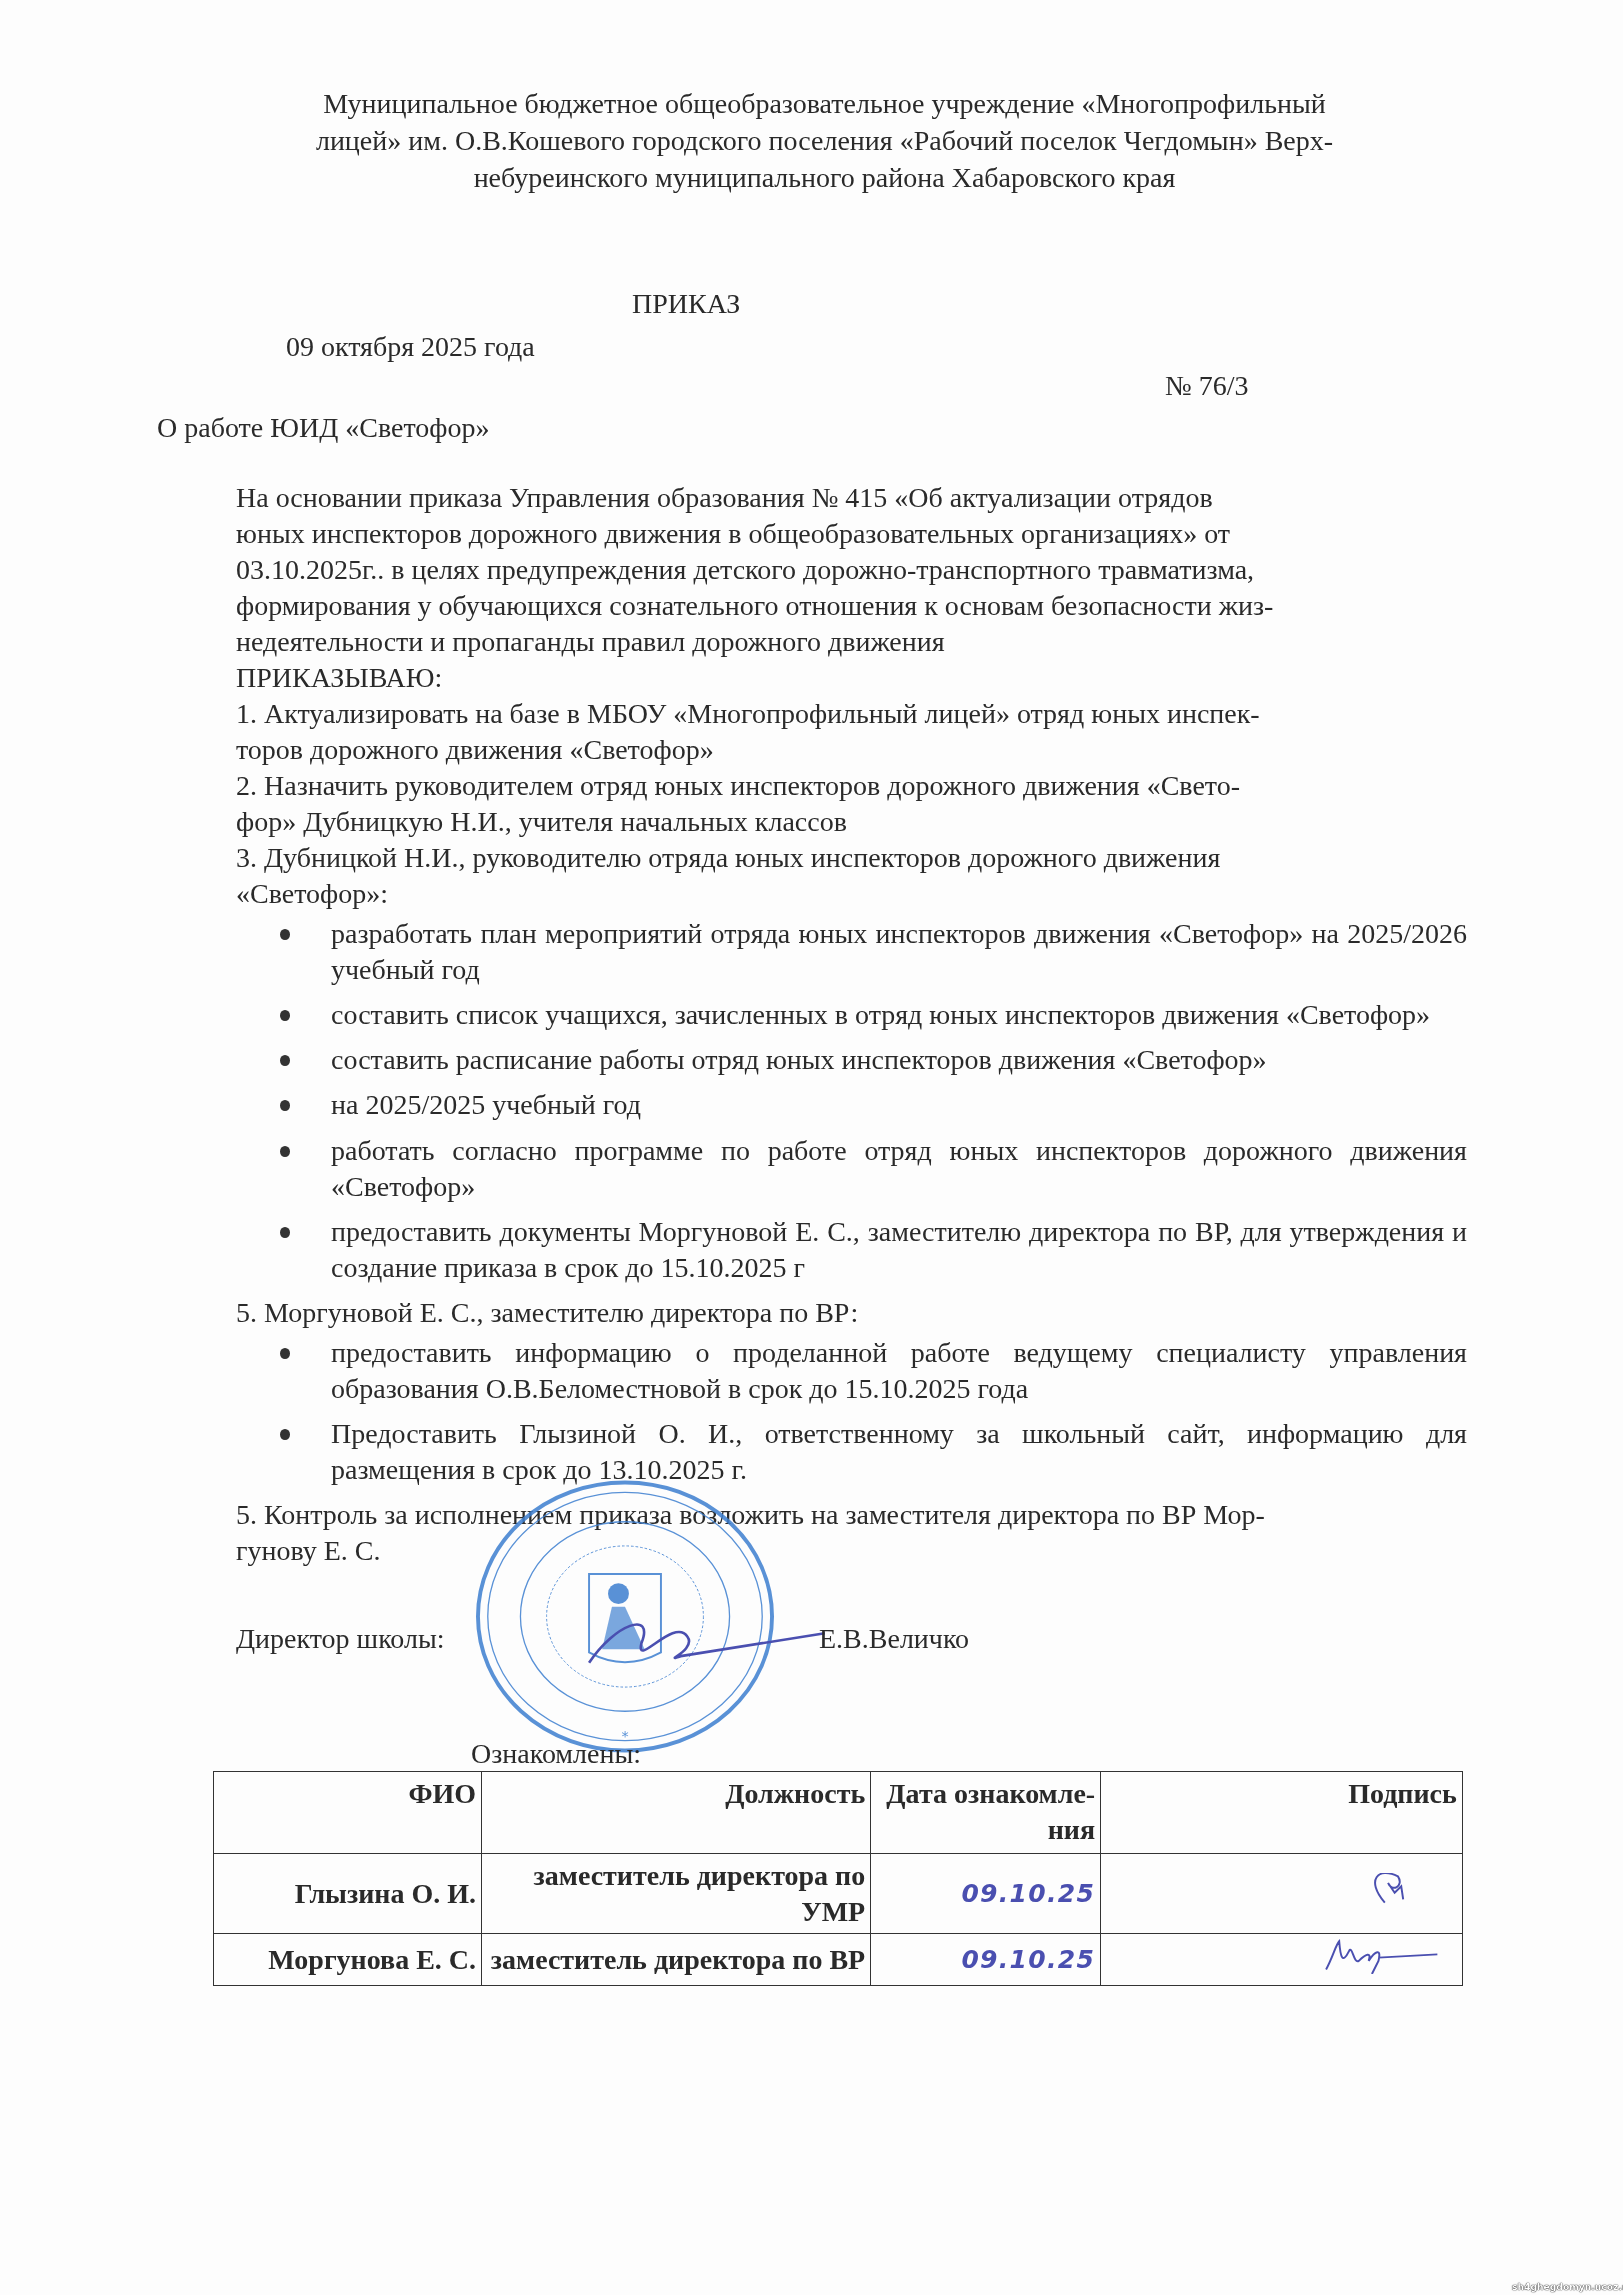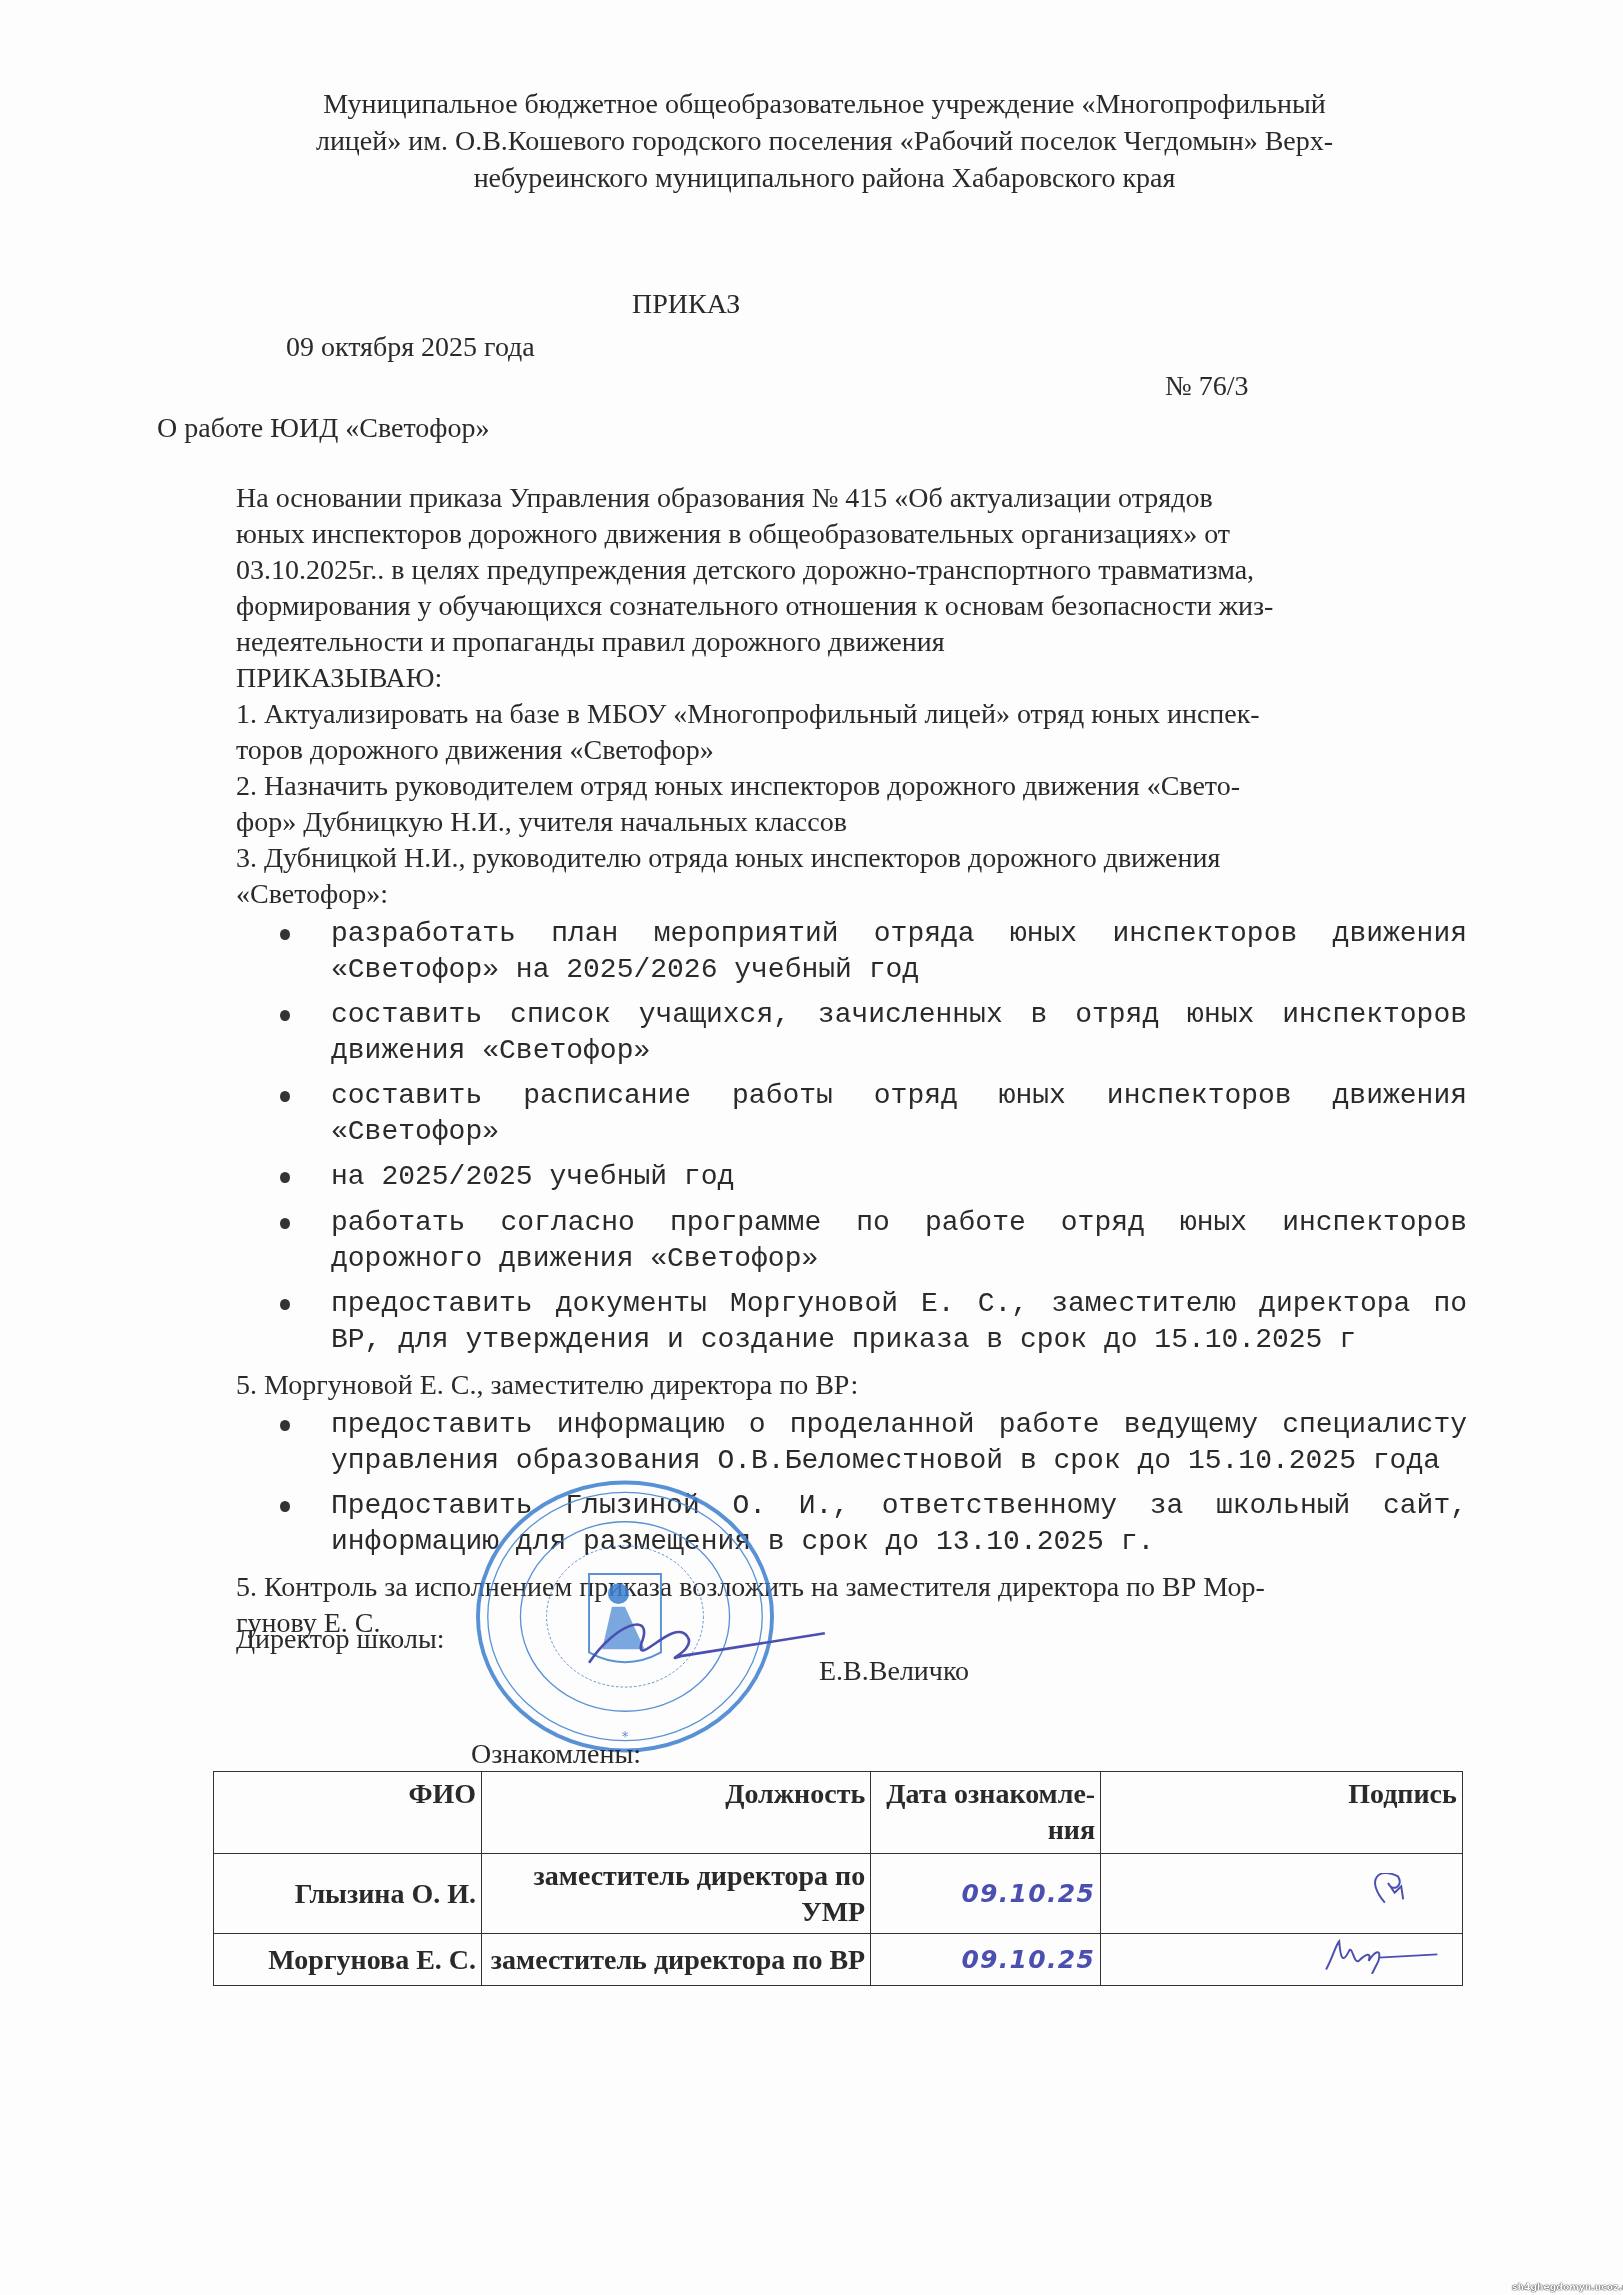--- a/index.html
+++ b/index.html
@@ -22,32 +22,32 @@
   .doc-number{ position: absolute; left: 1165px; top: 370px; font-size: 28px; }
   .doc-subject{ position: absolute; left: 157px; top: 412px; font-size: 28px; }
 
   .body-block {
     position: absolute; left: 236px; top: 480px; width: 1231px;
     font-size: 28px; line-height: 36px;
   }
   .body-block p { margin: 0; }
   .para-line { display:block; }
   .bullets { list-style: none; margin: 3.9px 0 0 0; padding: 0 0 0 95px; }
-  .bullets li { position: relative; margin: 0 0 9.2px 0; text-align: justify; font-family: Liberation Mono, monospace; }
+  .bullets li { position: relative; margin: 0 0 9.2px 0; text-align: justify; }
   .bullets li .bul {
     position: absolute; left: -51px; top: 13px; width: 9.8px; height: 11px;
     border-radius: 50%; background: #333;
   }
 
   .signature-row {
     position: absolute; left: 236px; top: 1623px; width: 1231px; height: 39px;
     font-size: 28px;
   }
   .sig-label { position: absolute; left: 0; top: 0; }
-  .sig-name  { position: absolute; left: 583px; top: 0; margin-top: 32px; }
+  .sig-name  { position: absolute; left: 583px; top: 0; }
 
   .familiar-label { position: absolute; left: 471px; top: 1738px; font-size: 28px; }
 
   table.ack {
     position: absolute; left: 213px; top: 1771px; width: 1250px;
     border-collapse: collapse; font-size: 28px; line-height: 36px;
   }
   table.ack td, table.ack th {
     border: 1.3px solid #333; vertical-align: top; padding: 3.9px 5.2px 2.6px 7.9px;
     font-weight: bold; text-align: right;

